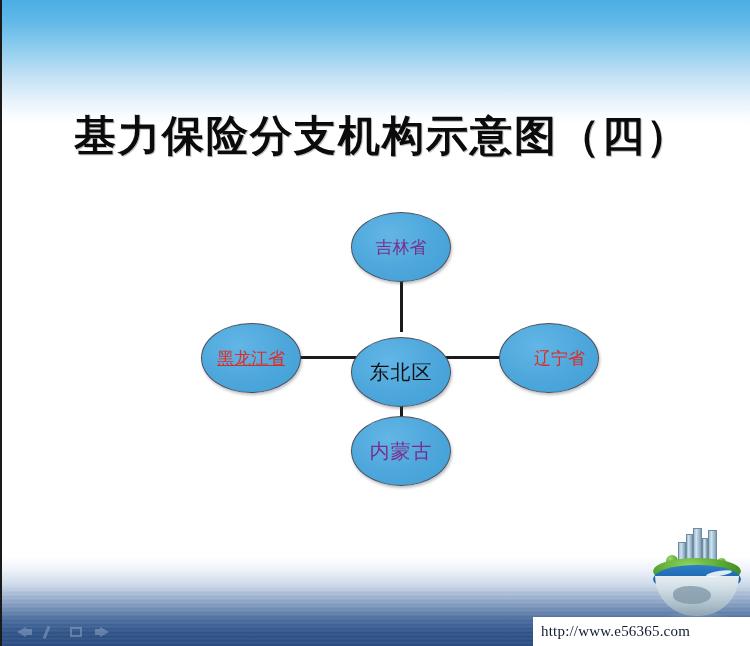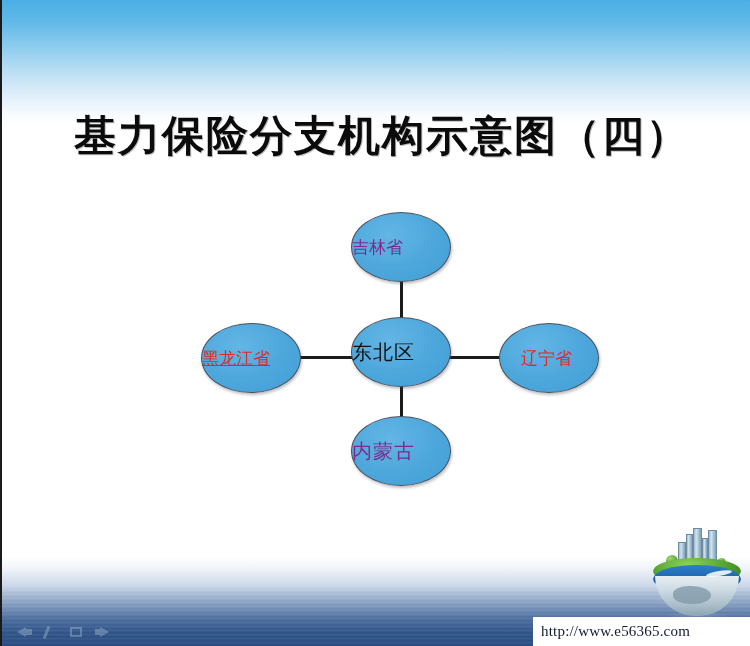--- a/index.html
+++ b/index.html
@@ -92,20 +92,21 @@
   .node {
     position: absolute;
     width: 100px;
     height: 70px;
     border-radius: 50%;
     background: radial-gradient(ellipse at 38% 32%, #63b6e6 0%, #4FA8DC 48%, #3f9ed6 100%);
     border: 1.5px solid #4a4f58;
     box-sizing: border-box;
     display: flex;
     align-items: center;
+    justify-content: center;
     box-shadow: 1px 2px 3px rgba(60,70,90,0.35);
   }
   .node-label {
     font-family: "Liberation Serif", "DejaVu Serif", serif;
     font-size: 20px;
     line-height: 1;
     white-space: nowrap;
     letter-spacing: 1px;
   }
   .node-label.small { font-size: 17px; letter-spacing: 0px; }
@@ -261,21 +262,21 @@
     <div class="connector conn-h" style="left:440px; top:356px; width:68px;"></div>
 
     <div class="node" style="left:349px; top:212px;">
       <span class="node-label small" style="color:#7b2d8e;">吉林省</span>
     </div>
 
     <div class="node" style="left:199px; top:323px;">
       <span class="node-label small" style="color:#e02a22;text-decoration:underline;">黑龙江省</span>
     </div>
 
-    <div class="node" style="left:349px; top:317px;">
+    <div class="node" style="left:349px; top:337px;">
       <span class="node-label" style="color:#101010;">东北区</span>
     </div>
 
     <div class="node" style="left:497px; top:323px;">
       <span class="node-label small" style="color:#e02a22;margin-left:21px;">辽宁省</span>
     </div>
 
     <div class="node" style="left:349px; top:416px;">
       <span class="node-label" style="color:#7b2d8e;">内蒙古</span>
     </div>

